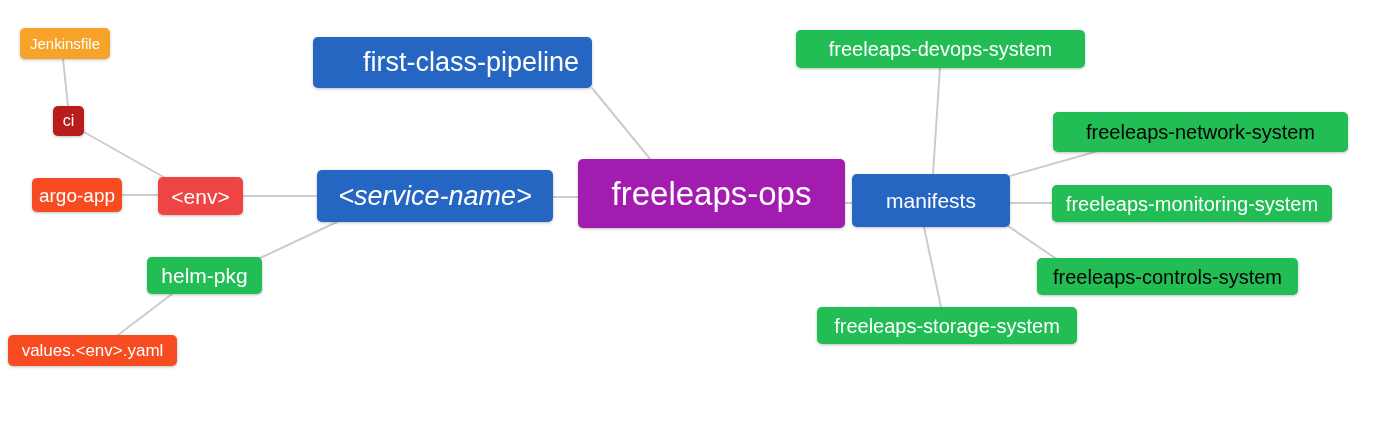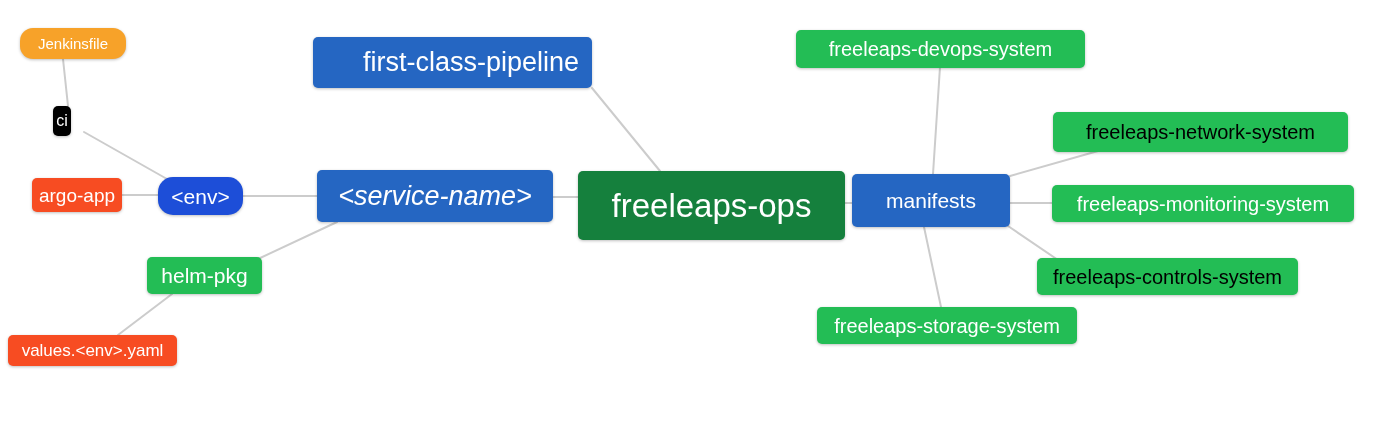--- a/index.html
+++ b/index.html
@@ -52,29 +52,29 @@
       <line x1="592" y1="88" x2="660" y2="171" stroke="#cccccc" stroke-width="2" stroke-linecap="round"></line>
       <line x1="553" y1="197" x2="578" y2="197" stroke="#cccccc" stroke-width="2" stroke-linecap="round"></line>
       <line x1="845" y1="203" x2="852" y2="203" stroke="#cccccc" stroke-width="2" stroke-linecap="round"></line>
       <line x1="933" y1="174" x2="940" y2="67" stroke="#cccccc" stroke-width="2" stroke-linecap="round"></line>
       <line x1="1010" y1="176" x2="1098" y2="151" stroke="#cccccc" stroke-width="2" stroke-linecap="round"></line>
       <line x1="1010" y1="203" x2="1052" y2="203" stroke="#cccccc" stroke-width="2" stroke-linecap="round"></line>
       <line x1="1008" y1="226" x2="1058" y2="260" stroke="#cccccc" stroke-width="2" stroke-linecap="round"></line>
       <line x1="924" y1="227" x2="941" y2="307" stroke="#cccccc" stroke-width="2" stroke-linecap="round"></line>
     </svg>
   <div id="node-layer">
-      <div class="node" style="left: 20px; top: 28px; width: 106px; height: 31px; font-size: 15px; background: rgb(247, 162, 41); color: rgb(255, 255, 255); border-radius: 13px;">Jenkinsfile</div>
-      <div class="node" style="left: 53px; top: 106px; width: 18px; height: 30px; font-size: 16px; background: #000000; color: rgb(255, 255, 255);">ci</div>
+      <div class="node" style="left: 20px; top: 28px; width: 90px; height: 31px; font-size: 15px; background: rgb(247, 162, 41); color: rgb(255, 255, 255);">Jenkinsfile</div>
+      <div class="node" style="left: 53px; top: 106px; width: 31px; height: 30px; font-size: 16px; background: #b91c1c; color: rgb(255, 255, 255);">ci</div>
       <div class="node" style="left: 32px; top: 178px; width: 90px; height: 34px; font-size: 19px; background: rgb(247, 76, 34); color: rgb(255, 255, 255);">argo-app</div>
-      <div class="node" style="left: 158px; top: 177px; width: 85px; height: 38px; font-size: 21px; background: #1d4ed8; color: rgb(255, 255, 255); border-radius: 15px;">&lt;env&gt;</div>
+      <div class="node" style="left: 158px; top: 177px; width: 85px; height: 38px; font-size: 21px; background: #ef4444; color: rgb(255, 255, 255);">&lt;env&gt;</div>
       <div class="node" style="left: 147px; top: 257px; width: 115px; height: 37px; font-size: 21px; background: rgb(35, 189, 85); color: rgb(255, 255, 255);">helm-pkg</div>
       <div class="node" style="left: 8px; top: 335px; width: 169px; height: 31px; font-size: 17px; background: rgb(247, 76, 34); color: rgb(255, 255, 255);">values.&lt;env&gt;.yaml</div>
       <div class="node" style="left: 313px; top: 37px; width: 279px; height: 51px; font-size: 27px; background: rgb(37, 102, 194); color: rgb(255, 255, 255); padding-left: 37px;">first-class-pipeline</div>
       <div class="node" style="left: 317px; top: 170px; width: 236px; height: 52px; font-size: 27px; background: rgb(37, 102, 194); color: rgb(255, 255, 255); font-style: italic;">&lt;service-name&gt;</div>
-      <div class="node" style="left: 578px; top: 171px; width: 267px; height: 69px; font-size: 33px; background: #15803d; color: rgb(255, 255, 255);">freeleaps-ops</div>
+      <div class="node" style="left: 578px; top: 159px; width: 267px; height: 69px; font-size: 33px; background: #a21caf; color: rgb(255, 255, 255);">freeleaps-ops</div>
       <div class="node" style="left: 852px; top: 174px; width: 158px; height: 53px; font-size: 21px; background: rgb(37, 102, 194); color: rgb(255, 255, 255);">manifests</div>
       <div class="node" style="left: 796px; top: 30px; width: 289px; height: 38px; font-size: 20px; background: rgb(35, 189, 85); color: rgb(255, 255, 255);">freeleaps-devops-system</div>
       <div class="node" style="left: 1053px; top: 112px; width: 295px; height: 40px; font-size: 20px; background: rgb(35, 189, 85); color: #000000;">freeleaps-network-system</div>
-      <div class="node" style="left: 1052px; top: 185px; width: 302px; height: 37px; font-size: 20px; background: rgb(35, 189, 85); color: rgb(255, 255, 255);">freeleaps-monitoring-system</div>
+      <div class="node" style="left: 1052px; top: 185px; width: 280px; height: 37px; font-size: 20px; background: rgb(35, 189, 85); color: rgb(255, 255, 255);">freeleaps-monitoring-system</div>
       <div class="node" style="left: 1037px; top: 258px; width: 261px; height: 37px; font-size: 20px; background: rgb(35, 189, 85); color: #000000;">freeleaps-controls-system</div>
       <div class="node" style="left: 817px; top: 307px; width: 260px; height: 37px; font-size: 20px; background: rgb(35, 189, 85); color: rgb(255, 255, 255);">freeleaps-storage-system</div>
     </div>
 </div>
 
 </body></html>

